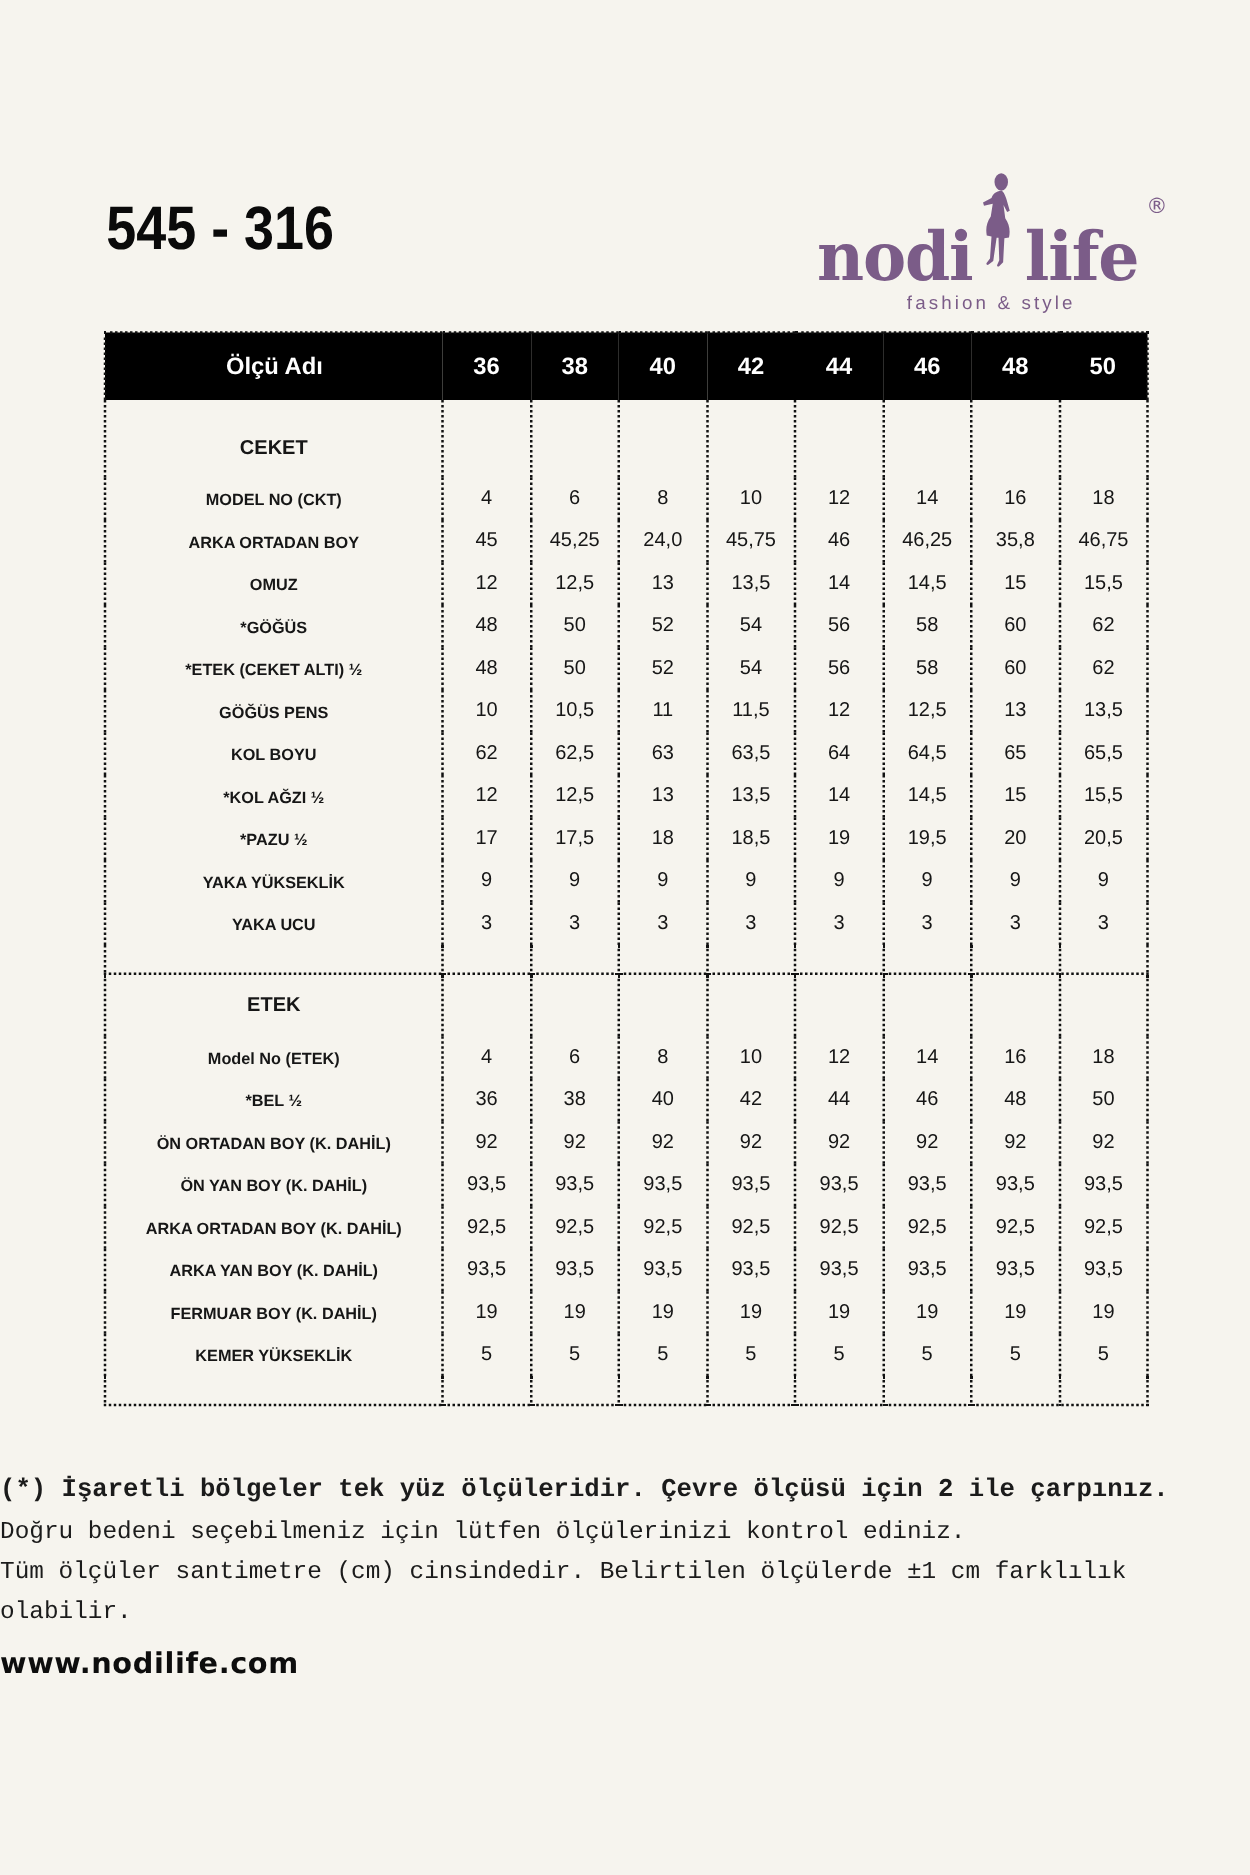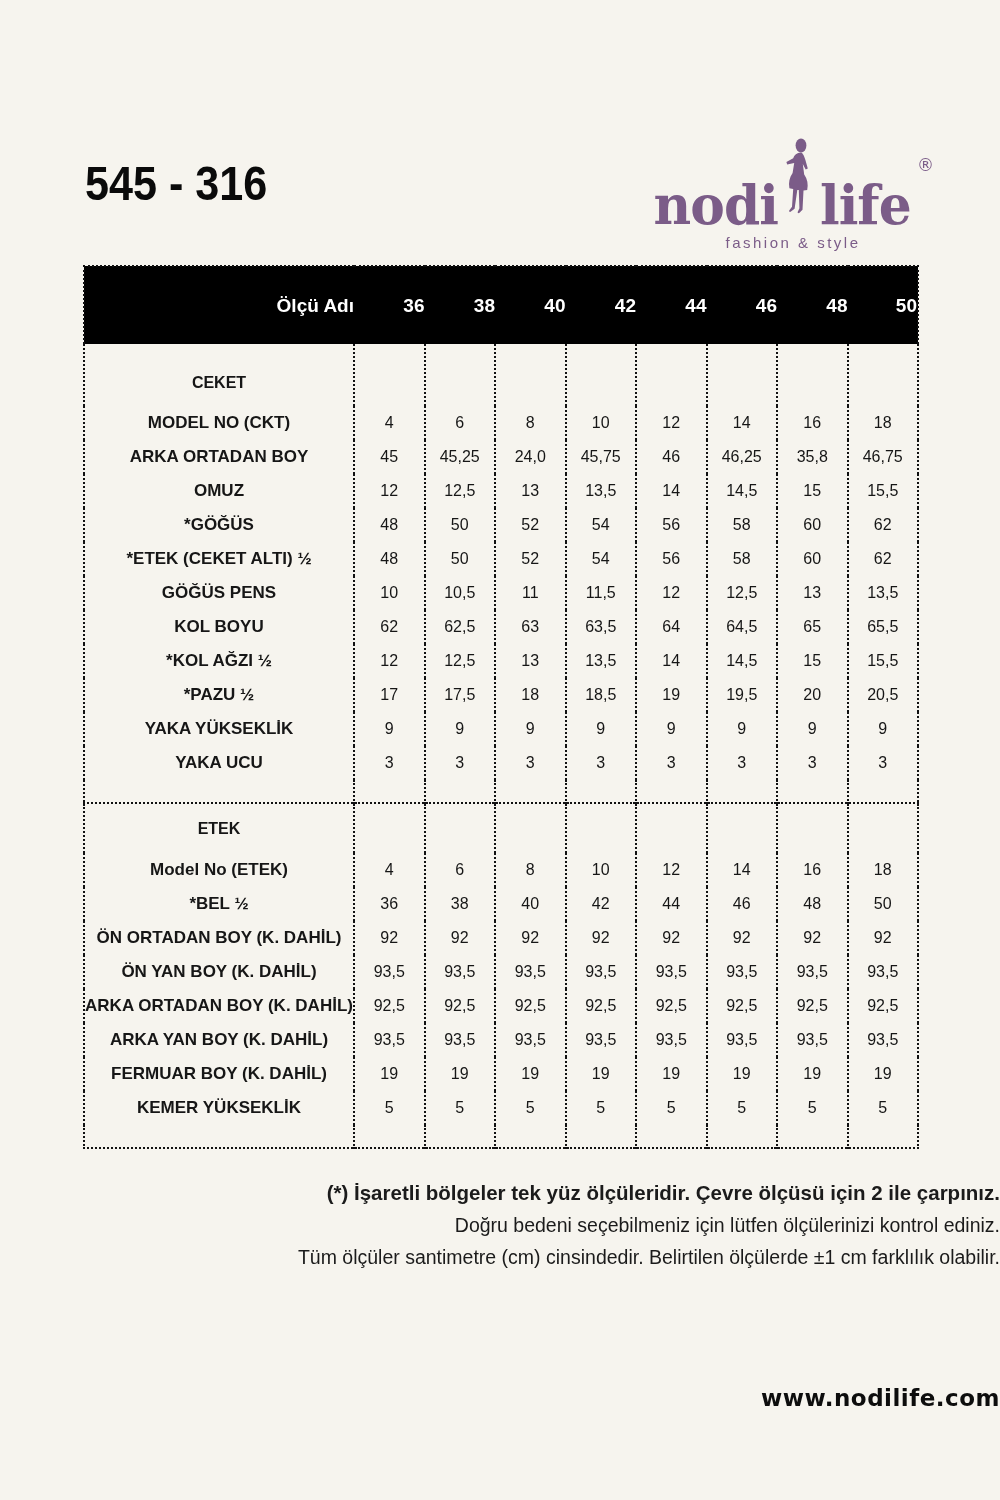--- a/index.html
+++ b/index.html
@@ -45,45 +45,45 @@
 
   
   .chart-wrap{position:absolute;left:83px;top:265px;width:834px;}
   table.size-chart{
     width:834px;border-collapse:collapse;table-layout:fixed;
     border:2px dotted #111;
   }
   .size-chart col.c-label{width:270px;}
   .size-chart col.c-size{width:70.5px;}
   .size-chart thead th{
-    background:var(--bar);color:#fff;height:78px;
-    font-size:19px;font-weight:bold;text-align:right;vertical-align:middle;
+    background:var(--bar);color:#fff;height:54px;
+    font-size:19px;font-weight:bold;text-align:center;vertical-align:middle;
     border:none;
   }
   .size-chart td{
     text-align:center;vertical-align:middle;height:34px;
     font-size:16px;color:#161616;
   }
   .size-chart td + td{border-left:2px dotted #111;}
-  .size-chart td.lbl{font-weight:bold;font-size:17px;letter-spacing:0;}
+  .size-chart td.lbl{font-weight:bold;font-size:13px;letter-spacing:0;}
   .size-chart tr.sec-title td{font-weight:bold;font-size:16px;}
   .size-chart tr.sec-title.first td{height:62px;padding-top:16px;}
   .size-chart tr.sec-title.divided td{border-top:2px dotted #111;height:50px;text-align:center;}
   .size-chart tr.spacer td{height:23px;}
 
   
   .notes{
-    position:absolute;left:0;top:1176px;width:1000px;text-align:right;
-    font-family:Liberation Sans, sans-serif;color:#1b1b1b;
+    position:absolute;left:0;top:1176px;width:1000px;text-align:left;
+    font-family:Liberation Mono, monospace;color:#1b1b1b;
   }
   .notes .n1{font-size:20.5px;font-weight:bold;line-height:33px;}
   .notes .n2{font-size:19.5px;line-height:32px;}
   .notes .n3{font-size:19.5px;line-height:32px;}
   .website{
-    position:absolute;left:0;top:1385px;width:1000px;text-align:right;
+    position:absolute;left:0;top:1318px;width:1000px;text-align:left;
     font-family:"DejaVu Sans",sans-serif;font-weight:bold;font-size:23px;
     letter-spacing:.5px;color:#0d0d0d;
   }
 </style>
 </head>
 <body>
 
 <div class="model-code">545 - 316</div>
 
 <div class="logo">

